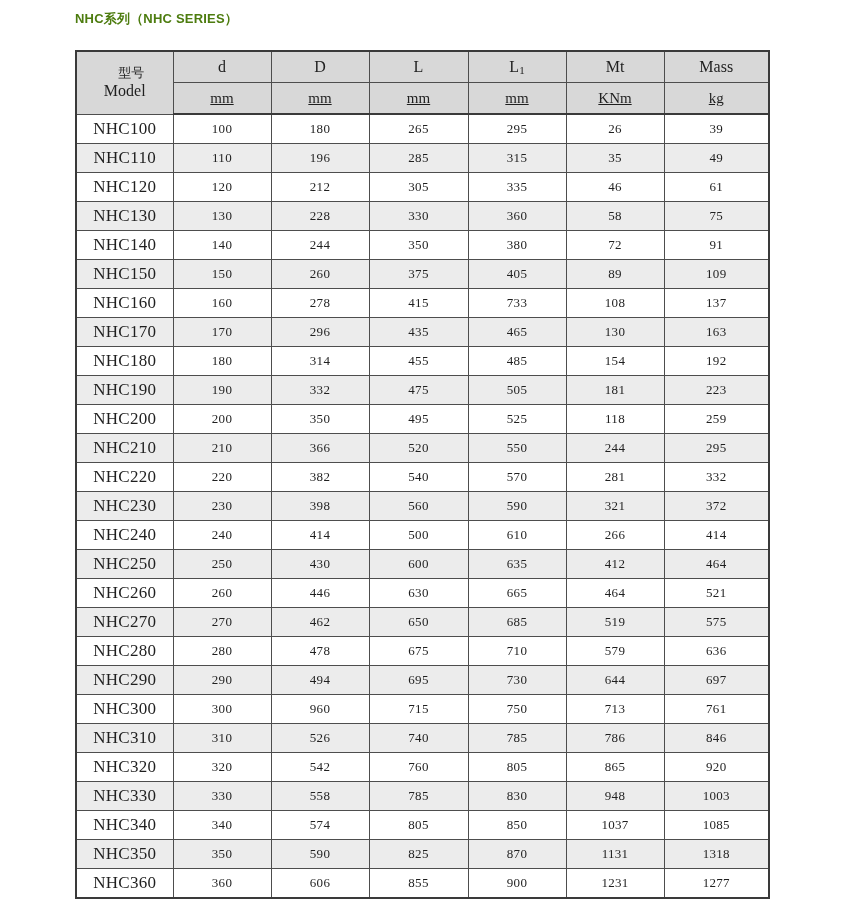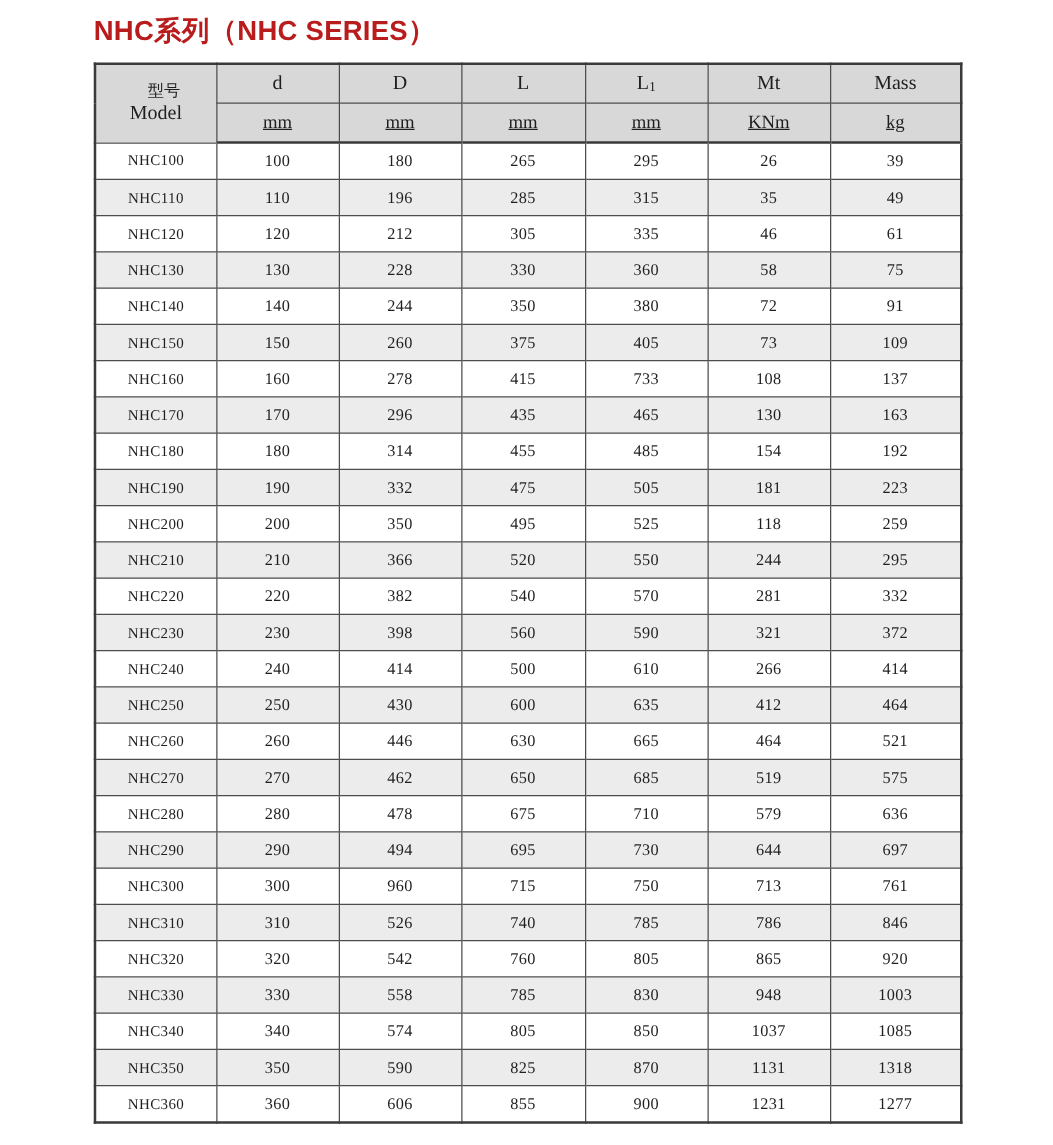--- a/index.html
+++ b/index.html
@@ -13,22 +13,22 @@
     position: relative;
     font-family: "Liberation Serif", serif;
     color: #1f1f1f;
   }
   .page-title {
     position: absolute;
     left: 75px;
     top: 10px;
     font-family: "Liberation Sans", sans-serif;
     font-weight: bold;
-    font-size: 22px;
-    color: #b91c1c;
+    font-size: 13px;
+    color: #4d7c0f;
     letter-spacing: 0.2px;
   }
   table.spec-table {
     position: absolute;
     left: 75px;
     top: 50px;
     width: 693px;
     border-collapse: collapse;
     table-layout: fixed;
     border: 2px solid #3a3a3a;
@@ -72,21 +72,21 @@
   .spec-table tbody td {
     height: 28px;
     font-size: 13px;
     background: #ffffff;
     letter-spacing: 0.3px;
   }
   .spec-table tbody tr.alt td {
     background: #ececec;
   }
   .spec-table tbody td.model-cell {
-    font-size: 12px;
+    font-size: 17px;
     margin-top: 27px;
   }
 </style>
 </head>
 <body>
 
 <div class="page-title">NHC系列（NHC SERIES）</div>
 
 <table class="spec-table">
   <colgroup>
@@ -165,21 +165,21 @@
         <td>380</td>
         <td>72</td>
         <td>91</td>
       </tr>
       <tr class="alt">
         <td class="model-cell">NHC150</td>
         <td>150</td>
         <td>260</td>
         <td>375</td>
         <td>405</td>
-        <td>73</td>
+        <td>89</td>
         <td>109</td>
       </tr>
       <tr>
         <td class="model-cell">NHC160</td>
         <td>160</td>
         <td>278</td>
         <td>415</td>
         <td>733</td>
         <td>108</td>
         <td>137</td>

